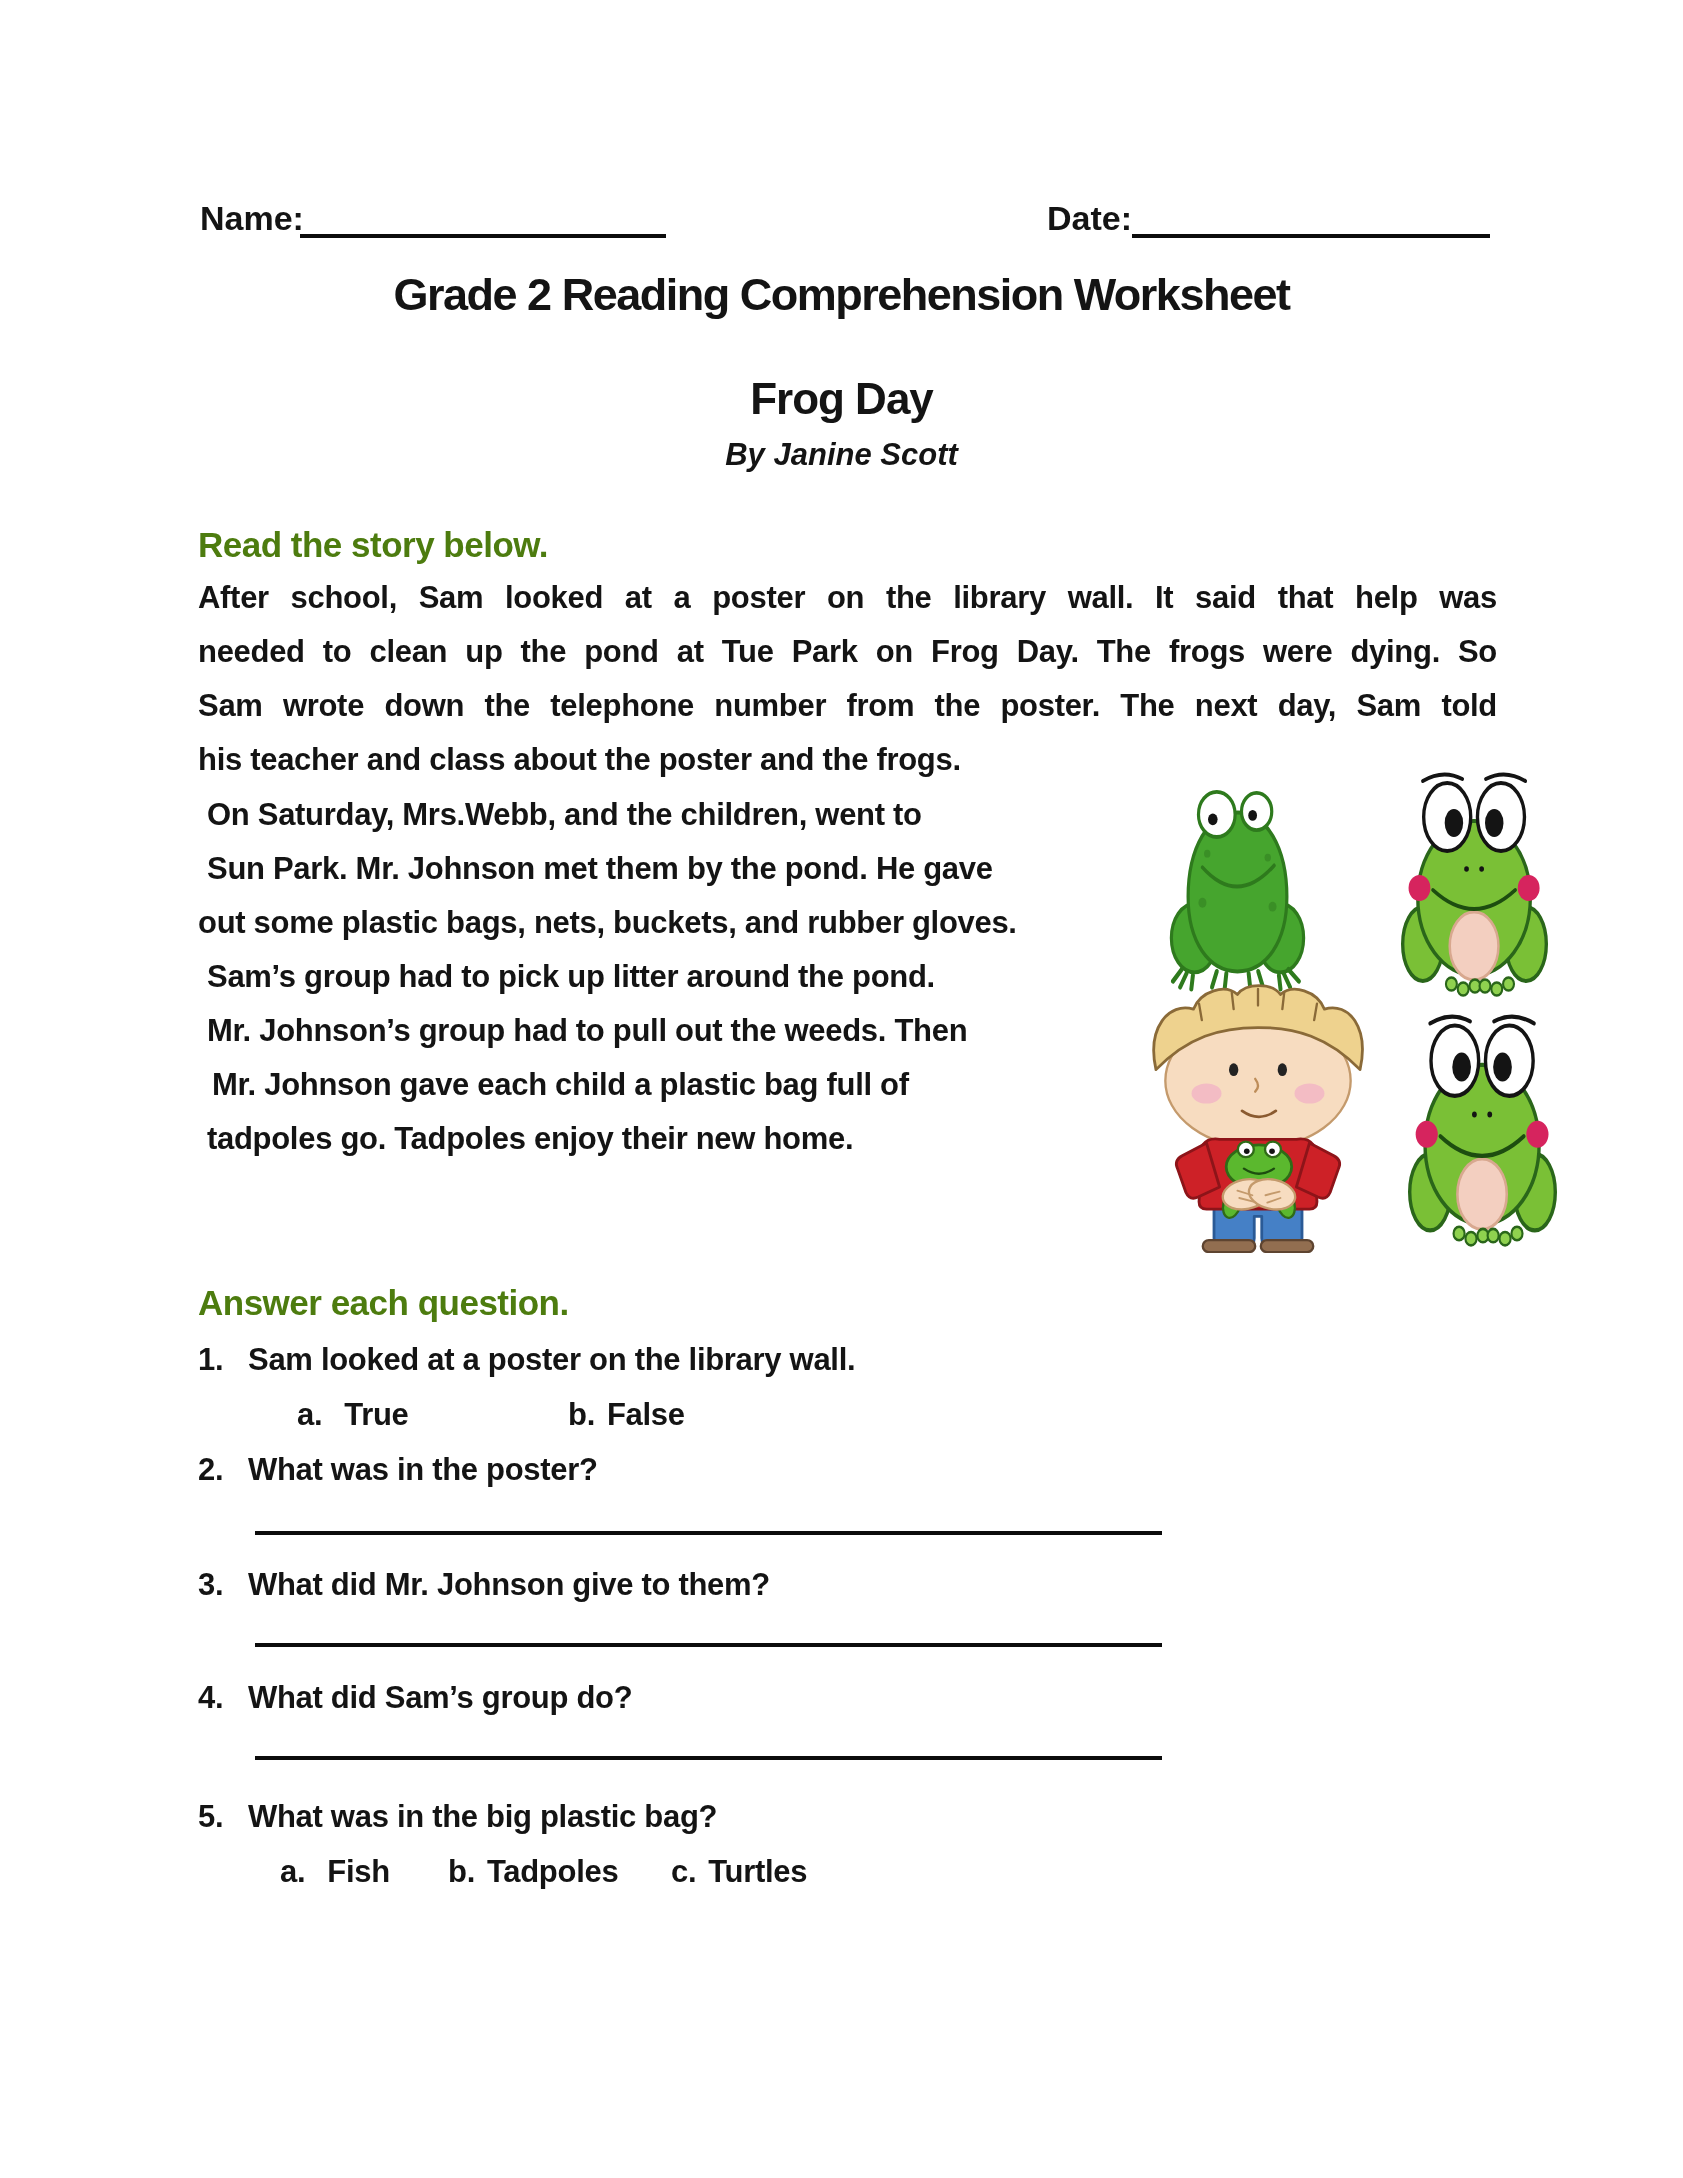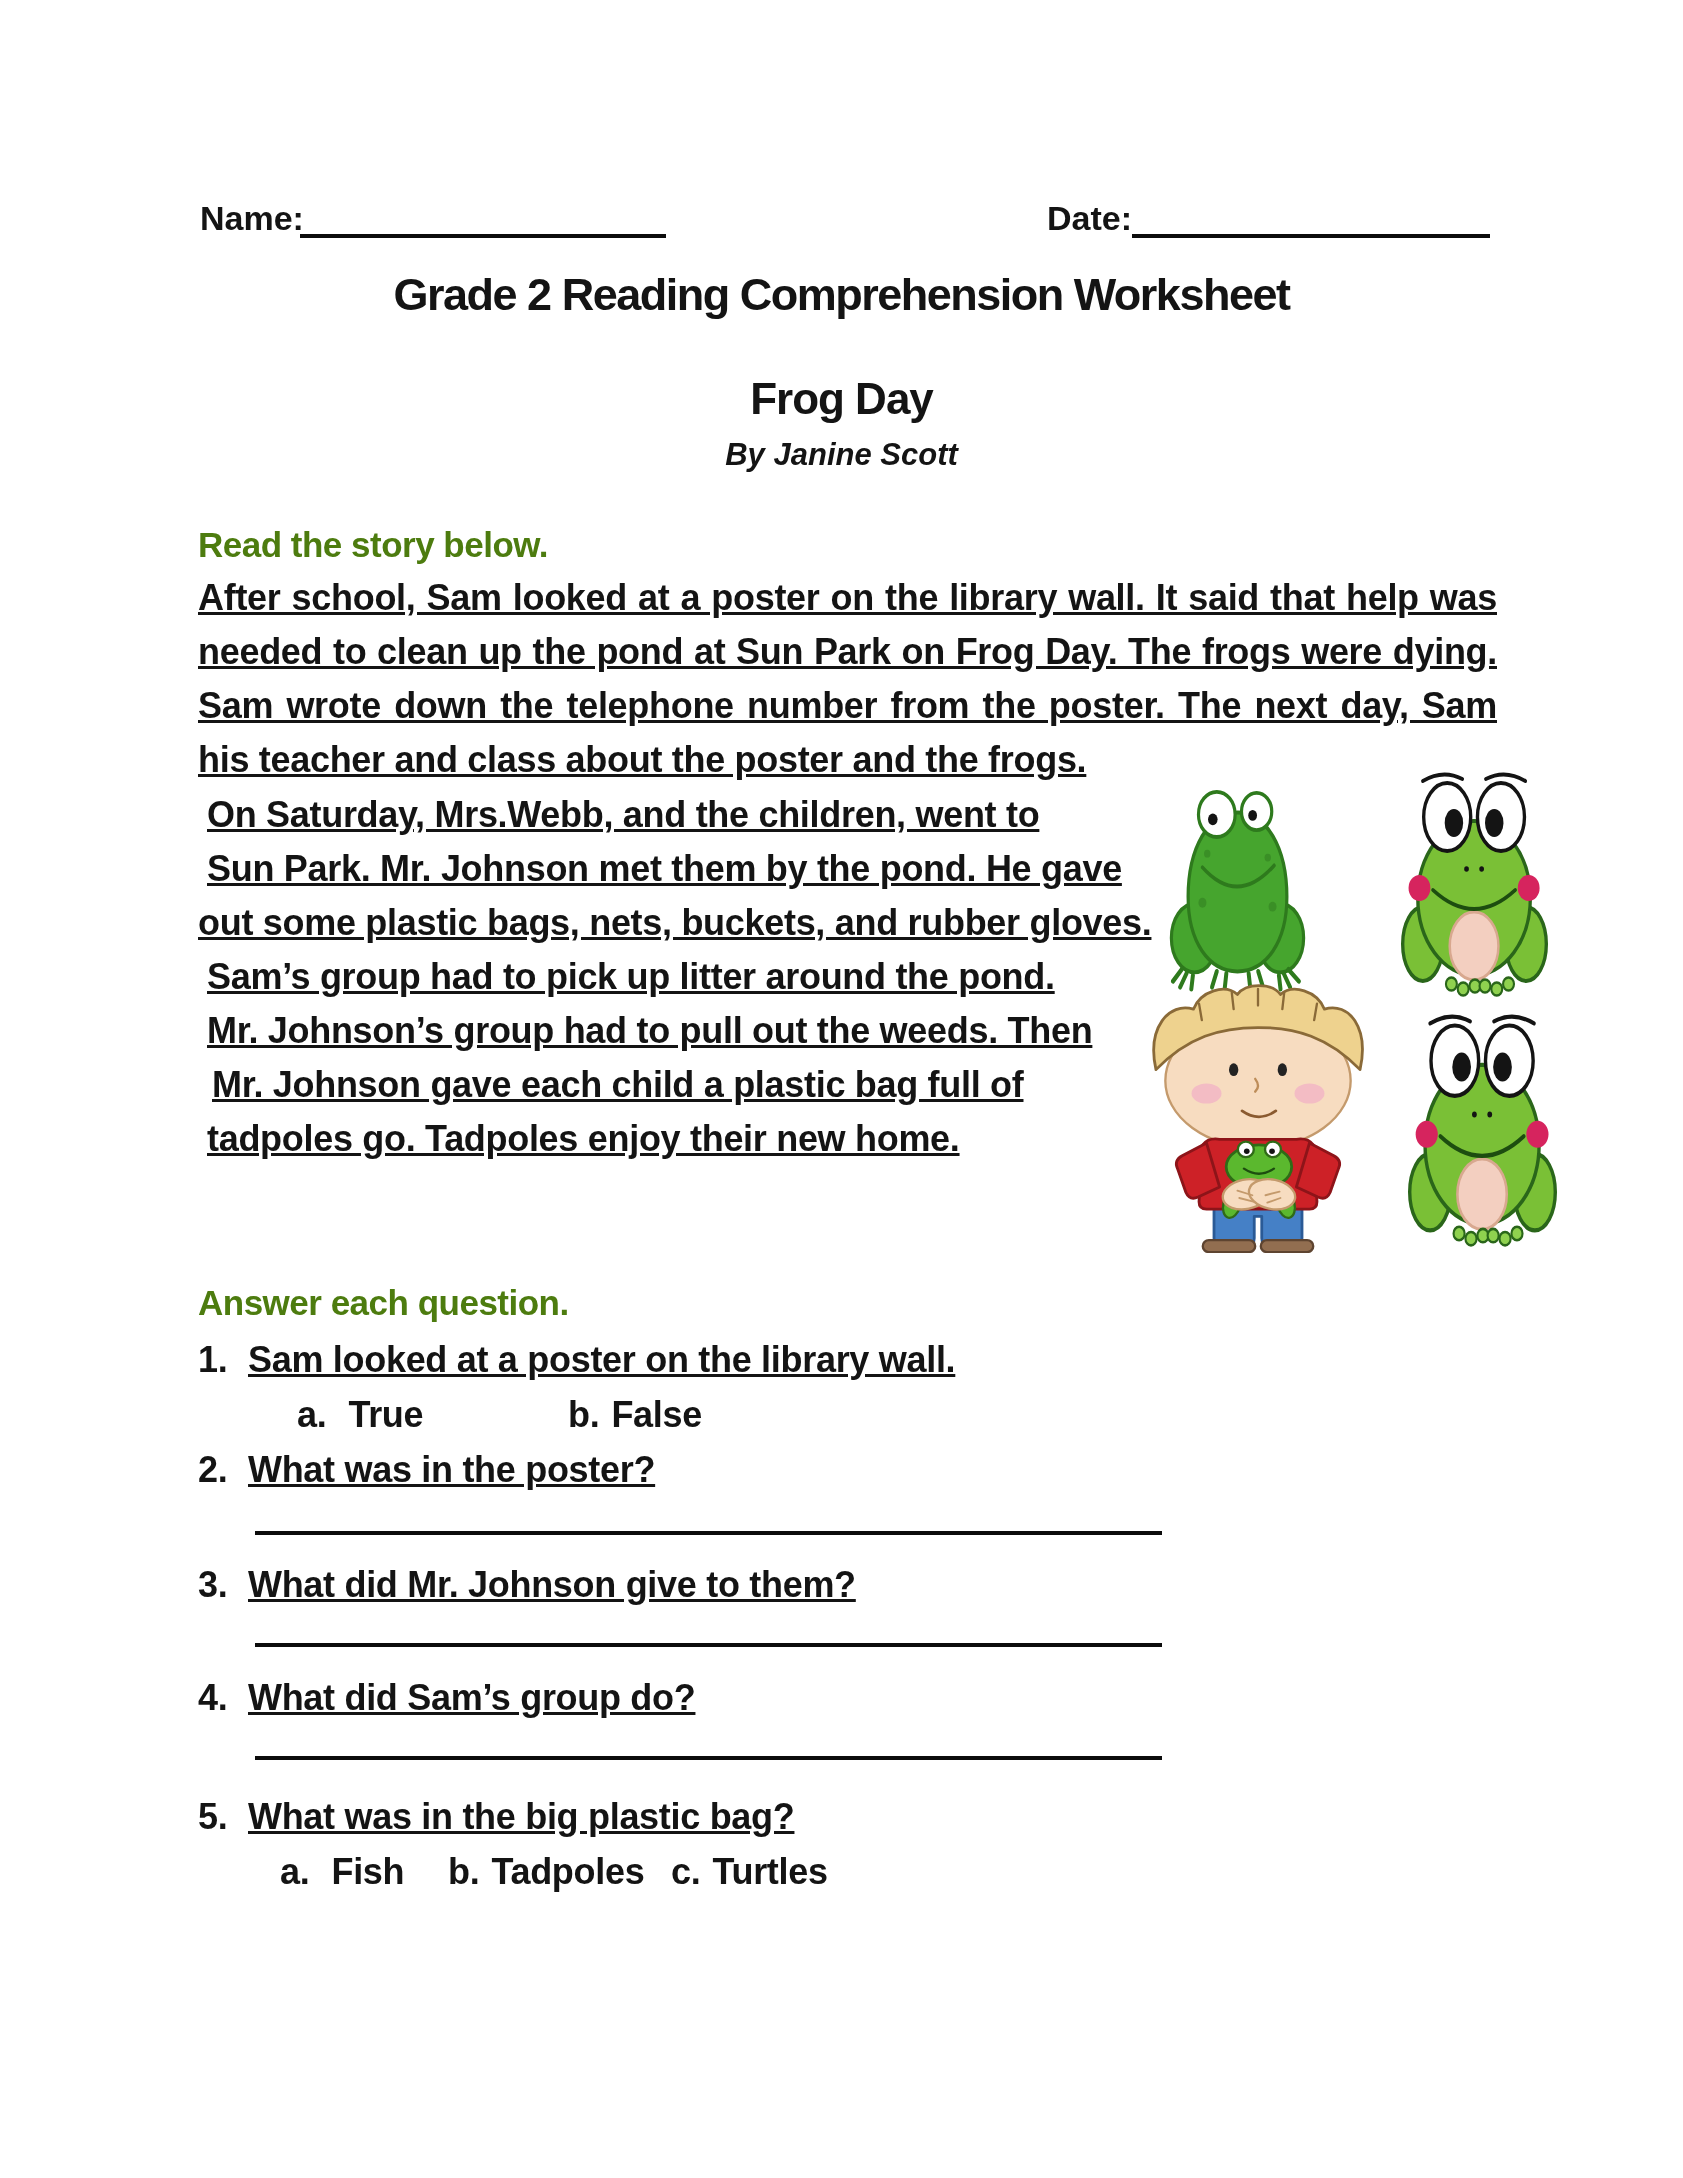--- a/index.html
+++ b/index.html
@@ -10,21 +10,21 @@
   }
   .abs{position:absolute;}
   .centered{left:0;width:1683px;text-align:center;}
   .hdr-label{font-size:34px;line-height:40px;}
   .uline{position:absolute;border-top:4px solid #0c0c0c;height:0;}
   .title{top:269px;font-size:45px;letter-spacing:-1.5px;}
   .story-title{top:374px;font-size:44px;letter-spacing:-1px;}
   .byline{top:437px;font-size:31px;font-style:italic;}
   .blue{color:#4d7c0f;}
   .section-h{font-size:35px;letter-spacing:-0.5px;line-height:44px;}
-  .bodytxt{font-size:36px;line-height:54px;letter-spacing:-0.3px;text-decoration:underline;}
+  .bodytxt{font-size:31px;line-height:54px;letter-spacing:-0.3px;}
   .para{left:198px;top:571px;width:1299px;}
   .jline{text-align:justify;text-align-last:justify;height:54px;overflow:hidden;white-space:normal;}
   .jline::after{content:"";display:inline-block;width:100%;height:0;}
   .plainline{height:54px;white-space:nowrap;}
   .wrapblock{left:198px;top:788px;width:950px;}
   .wrap-line{height:54px;white-space:nowrap;padding-left:9px;}
   .wrap-line:nth-child(3),.wrap-line:nth-child(8){padding-left:0;}
   .wrap-line:nth-child(6){padding-left:14px;}
   .illus{left:1139px;top:767px;width:441px;height:495px;}
   .illus svg{position:absolute;display:block;}
@@ -47,21 +47,21 @@
   <div class="uline" style="left:1132px;top:234px;width:358px;"></div>
 
   <div class="abs centered title">Grade 2 Reading Comprehension Worksheet</div>
   <div class="abs centered story-title">Frog Day</div>
   <div class="abs centered byline">By Janine Scott</div>
 
   <div class="abs blue section-h" style="left:198px;top:523px;">Read the story below.</div>
 
   <div class="abs bodytxt para">
     <div class="jline">After school, Sam looked at a poster on the library wall. It said that help was</div>
-    <div class="jline">needed to clean up the pond at Sun Park on Frog Day. The frogs were dying. So</div>
+    <div class="jline">needed to clean up the pond at Tue Park on Frog Day. The frogs were dying. So</div>
     <div class="jline">Sam wrote down the telephone number from the poster. The next day, Sam told</div>
     <div class="plainline">his teacher and class about the poster and the frogs.</div>
   </div>
 
   <div class="abs bodytxt wrapblock">
     <div class="wrap-line">On Saturday, Mrs.Webb, and the children, went to</div>
     <div class="wrap-line">Sun Park. Mr. Johnson met them by the pond. He gave</div>
     <div class="wrap-line">out some plastic bags, nets, buckets, and rubber gloves.</div>
     <div class="wrap-line">Sam’s group had to pick up litter around the pond.</div>
     <div class="wrap-line">Mr. Johnson’s group had to pull out the weeds. Then</div>

